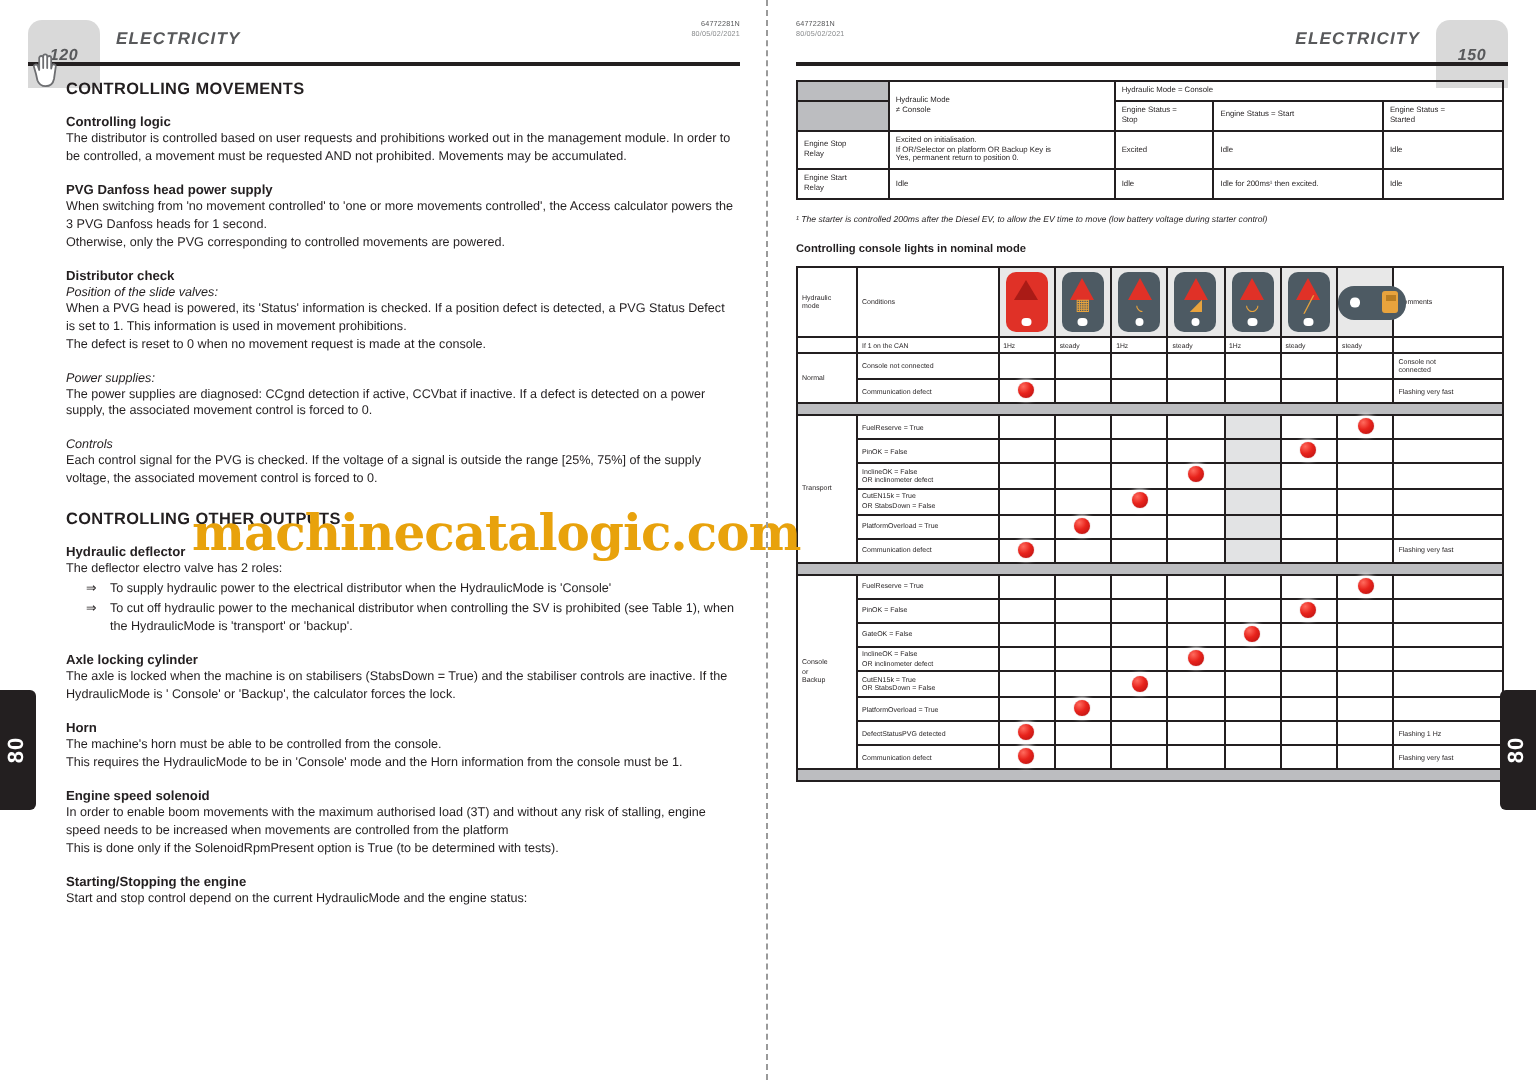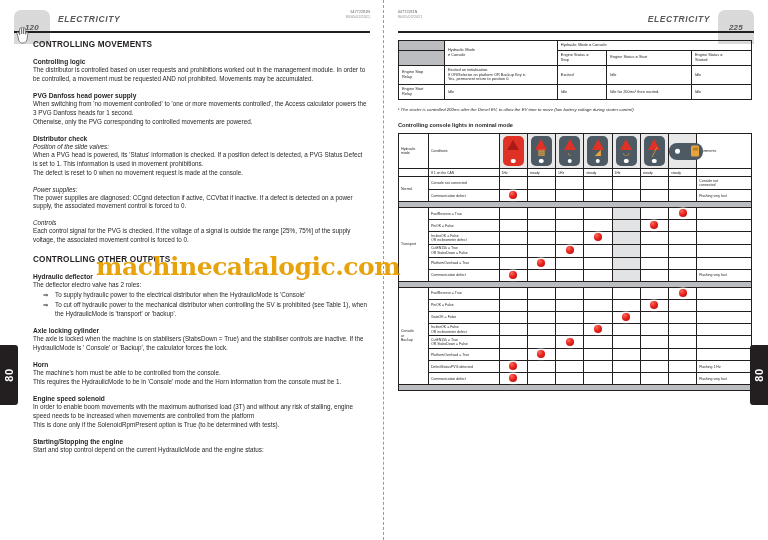--- a/index.html
+++ b/index.html
@@ -247,21 +247,21 @@
 
     <div class="cursor">
       <svg width="16" height="18" viewBox="0 0 16 18" xmlns="http://www.w3.org/2000/svg">
         <path d="M4 11 L3 7.5 a1 1 0 0 1 1.9-.6 L5.6 9 V3 a1 1 0 0 1 2 0 v5 V2.2 a1 1 0 0 1 2 0 V8 V3 a1 1 0 0 1 2 0 v5.3 l.4-1.6 a1 1 0 0 1 1.9.5 L13 13.5 c-.5 2.4-2 3.6-4.2 3.6 -2.3 0-3.4-1-4.1-3 z" fill="#ffffff" stroke="#6d6e71" stroke-width=".9" stroke-linejoin="round"></path>
       </svg>
     </div>
   </div>
 
   <div class="page page-right">
 
-    <div class="pagetab right">225</div>
+    <div class="pagetab right">150</div>
     <div class="sectitle right">ELECTRICITY</div>
     <div class="doccode" style="left:14px;text-align:left;">
       <div>64772281N</div>
       <div class="c2">80/05/02/2021</div>
     </div>
     <div class="hdr-rule right"></div>
 
     <div class="sidetab r">
       <span>80</span>
     </div>

